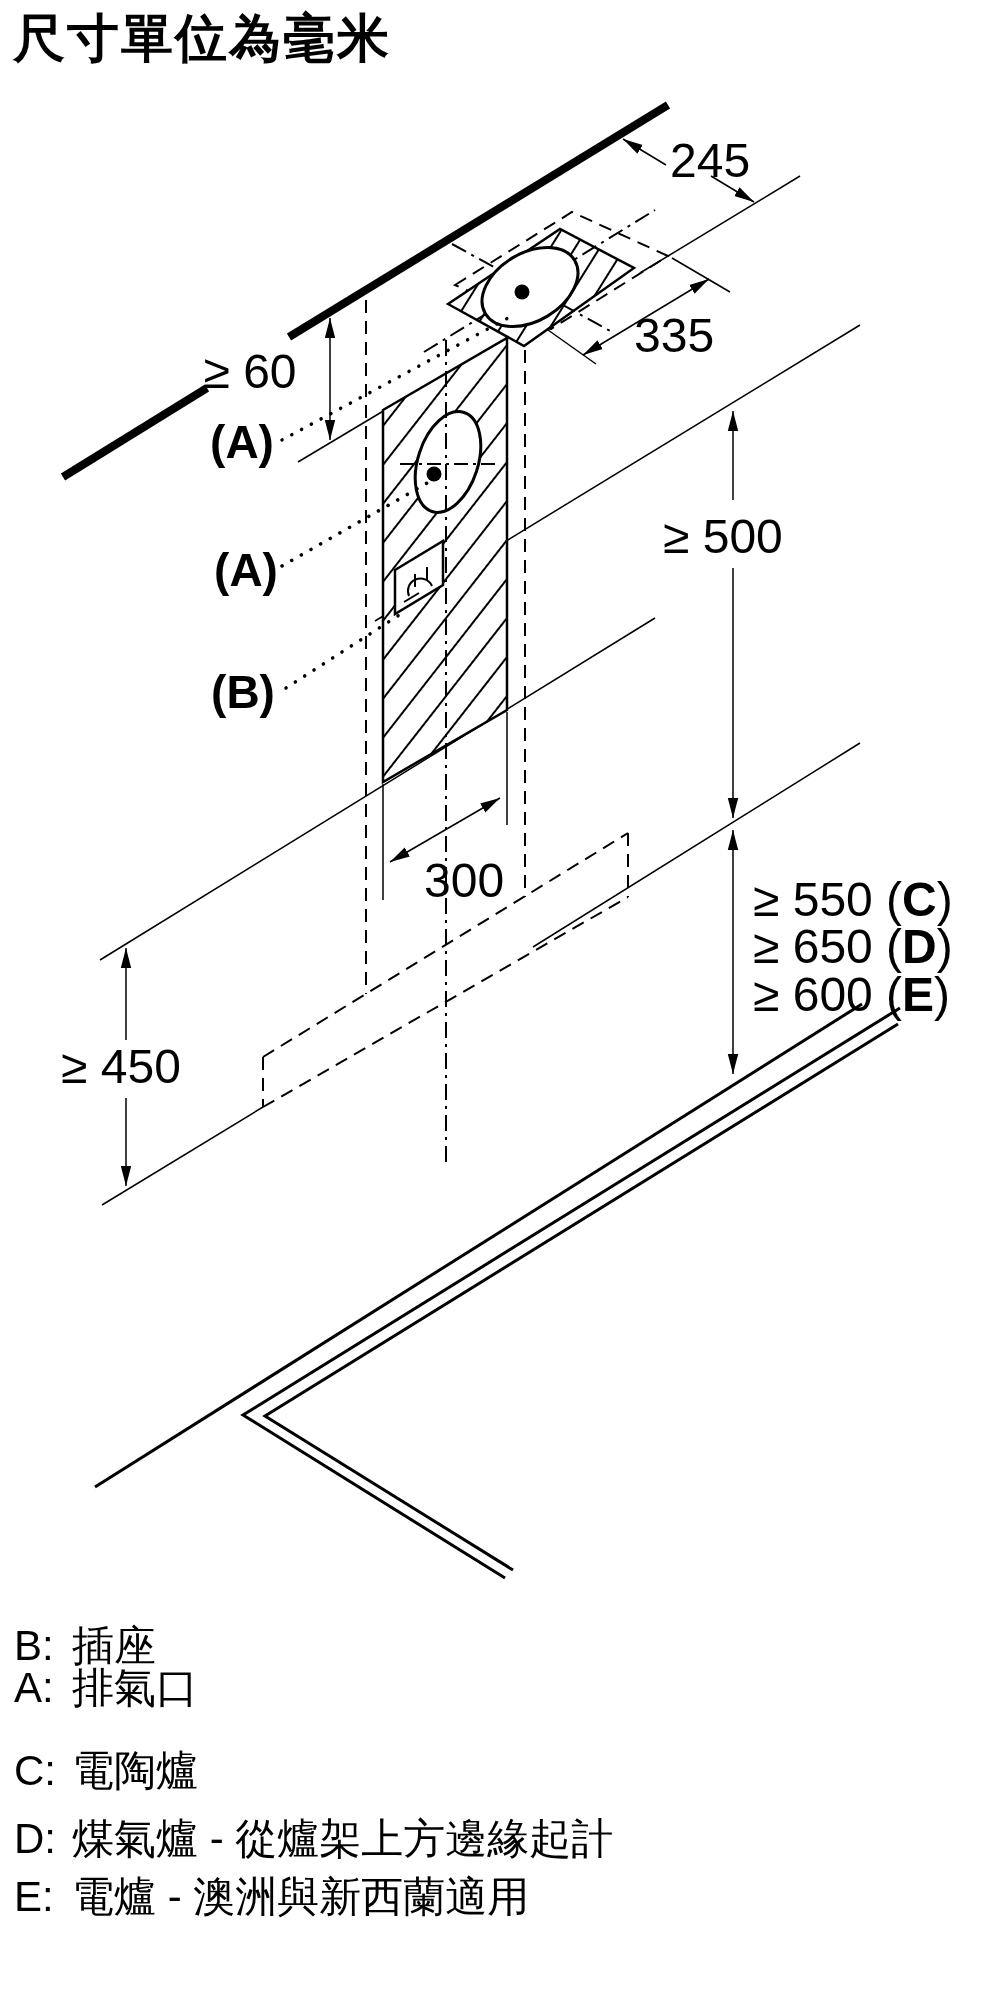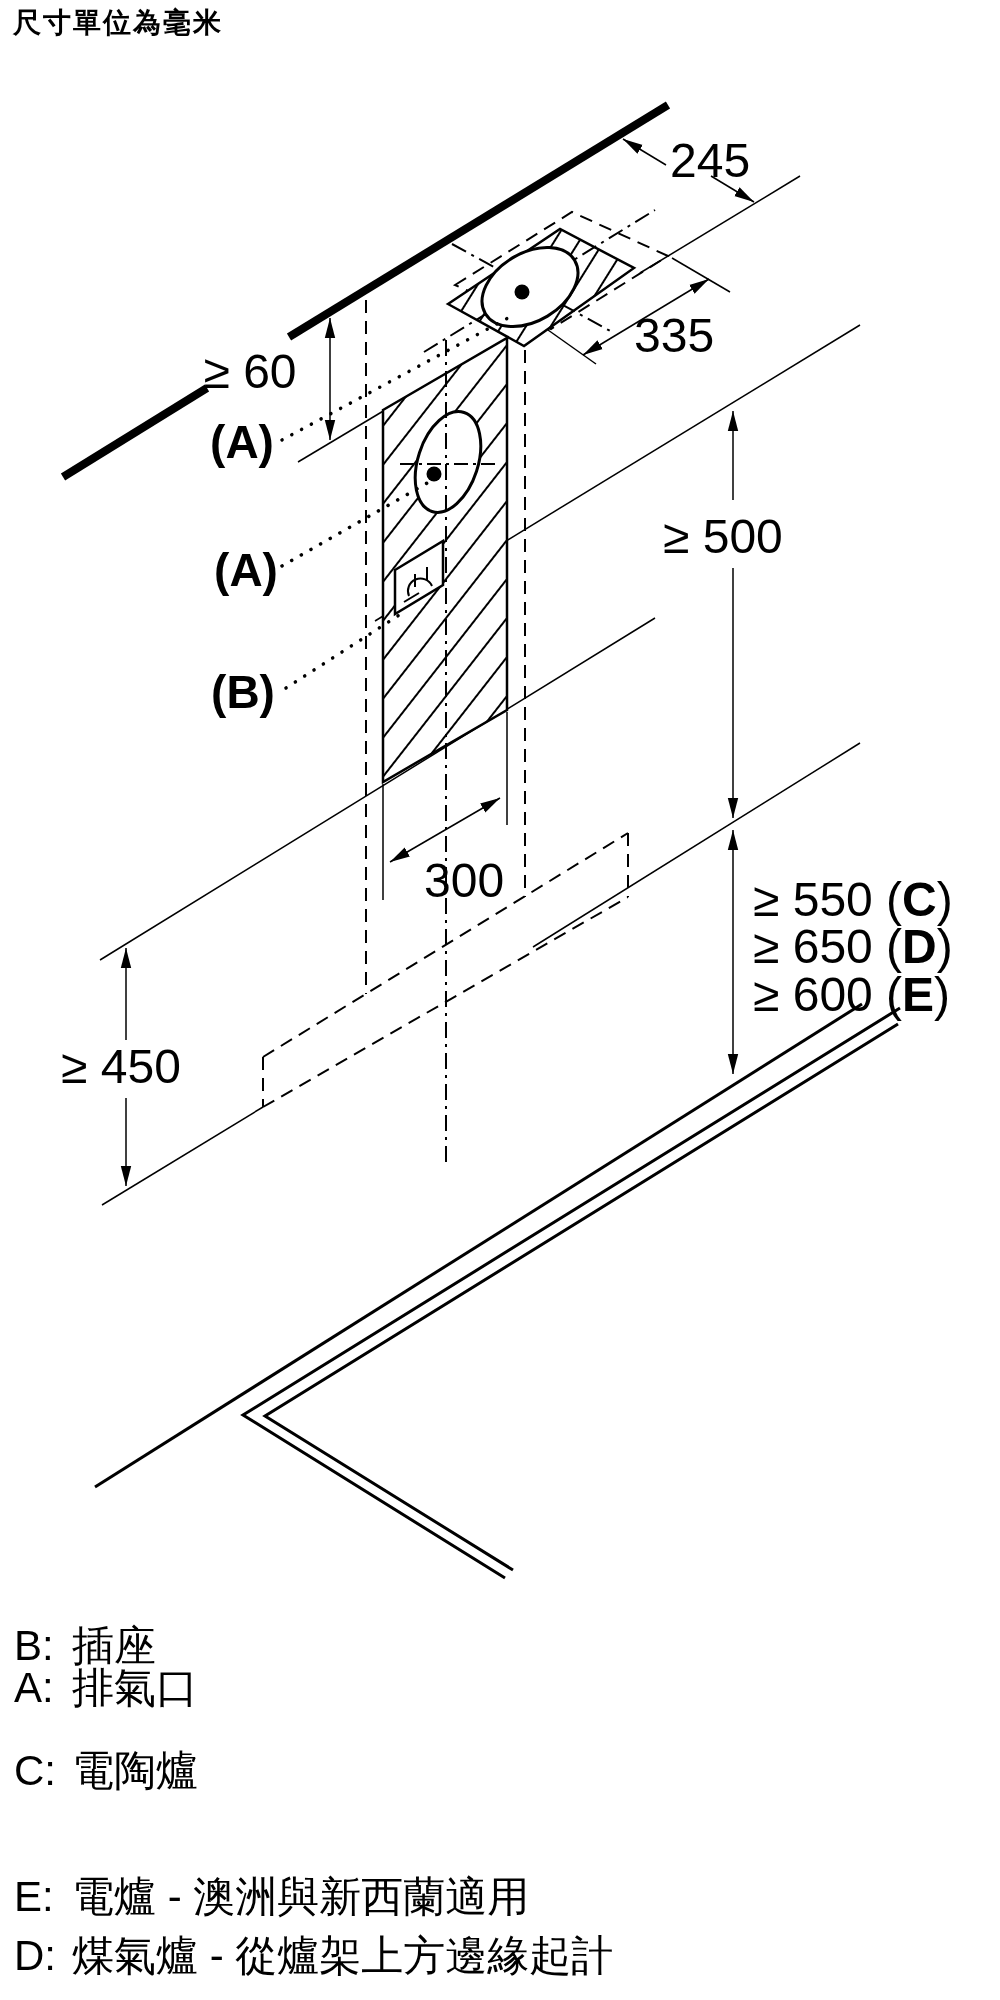--- a/index.html
+++ b/index.html
@@ -1,17 +1,17 @@
 <!DOCTYPE html>
 <html><head>
 <meta charset="utf-8">
 <style>
   html,body{margin:0;padding:0;background:#fff;}
   body{width:1000px;height:2000px;position:relative;font-family:"Liberation Sans","DejaVu Sans",sans-serif;color:#000;}
-  .page-title{position:absolute;left:13px;top:4px;font-size:28px;font-weight:600;letter-spacing:2px;white-space:nowrap;}
+  .page-title{position:absolute;left:13px;top:4px;font-size:52px;font-weight:600;letter-spacing:2px;white-space:nowrap;}
   .legend{position:absolute;left:14px;top:0;width:980px;}
   .legend-row{position:absolute;left:0;font-size:42px;white-space:nowrap;}
   .legend-row .k{display:inline-block;min-width:58px;}
   svg{position:absolute;left:0;top:0;}
   svg text{font-family:"Liberation Sans","DejaVu Sans",sans-serif;fill:#000;}
   .dimtxt{font-size:48px;}
   .callout{font-size:46px;font-weight:bold;}
   .solid{stroke:#000;fill:none;}
 </style>
 </head>
@@ -137,15 +137,15 @@
     <path class="solid" d="M95,1487 L862,1004" stroke-width="3"></path>
     <path class="solid" d="M505,1578 L243,1415 L900,1008" stroke-width="3"></path>
     <path class="solid" d="M513,1570 L265,1416 L898,1024" stroke-width="3"></path>
   </g>
 </svg>
 
 <div class="legend">
   <div class="legend-row" style="top:1660px"><span class="k">A:</span><span>排氣口</span></div>
   <div class="legend-row" style="top:1618px"><span class="k">B:</span><span>插座</span></div>
   <div class="legend-row" style="top:1743px"><span class="k">C:</span><span>電陶爐</span></div>
-  <div class="legend-row" style="top:1928px"><span class="k">D:</span><span>煤氣爐 - 從爐架上方邊緣起計</span></div>
+  <div class="legend-row" style="top:1811px"><span class="k">D:</span><span>煤氣爐 - 從爐架上方邊緣起計</span></div>
   <div class="legend-row" style="top:1869px"><span class="k">E:</span><span>電爐 - 澳洲與新西蘭適用</span></div>
 </div>
 
 </body></html>

